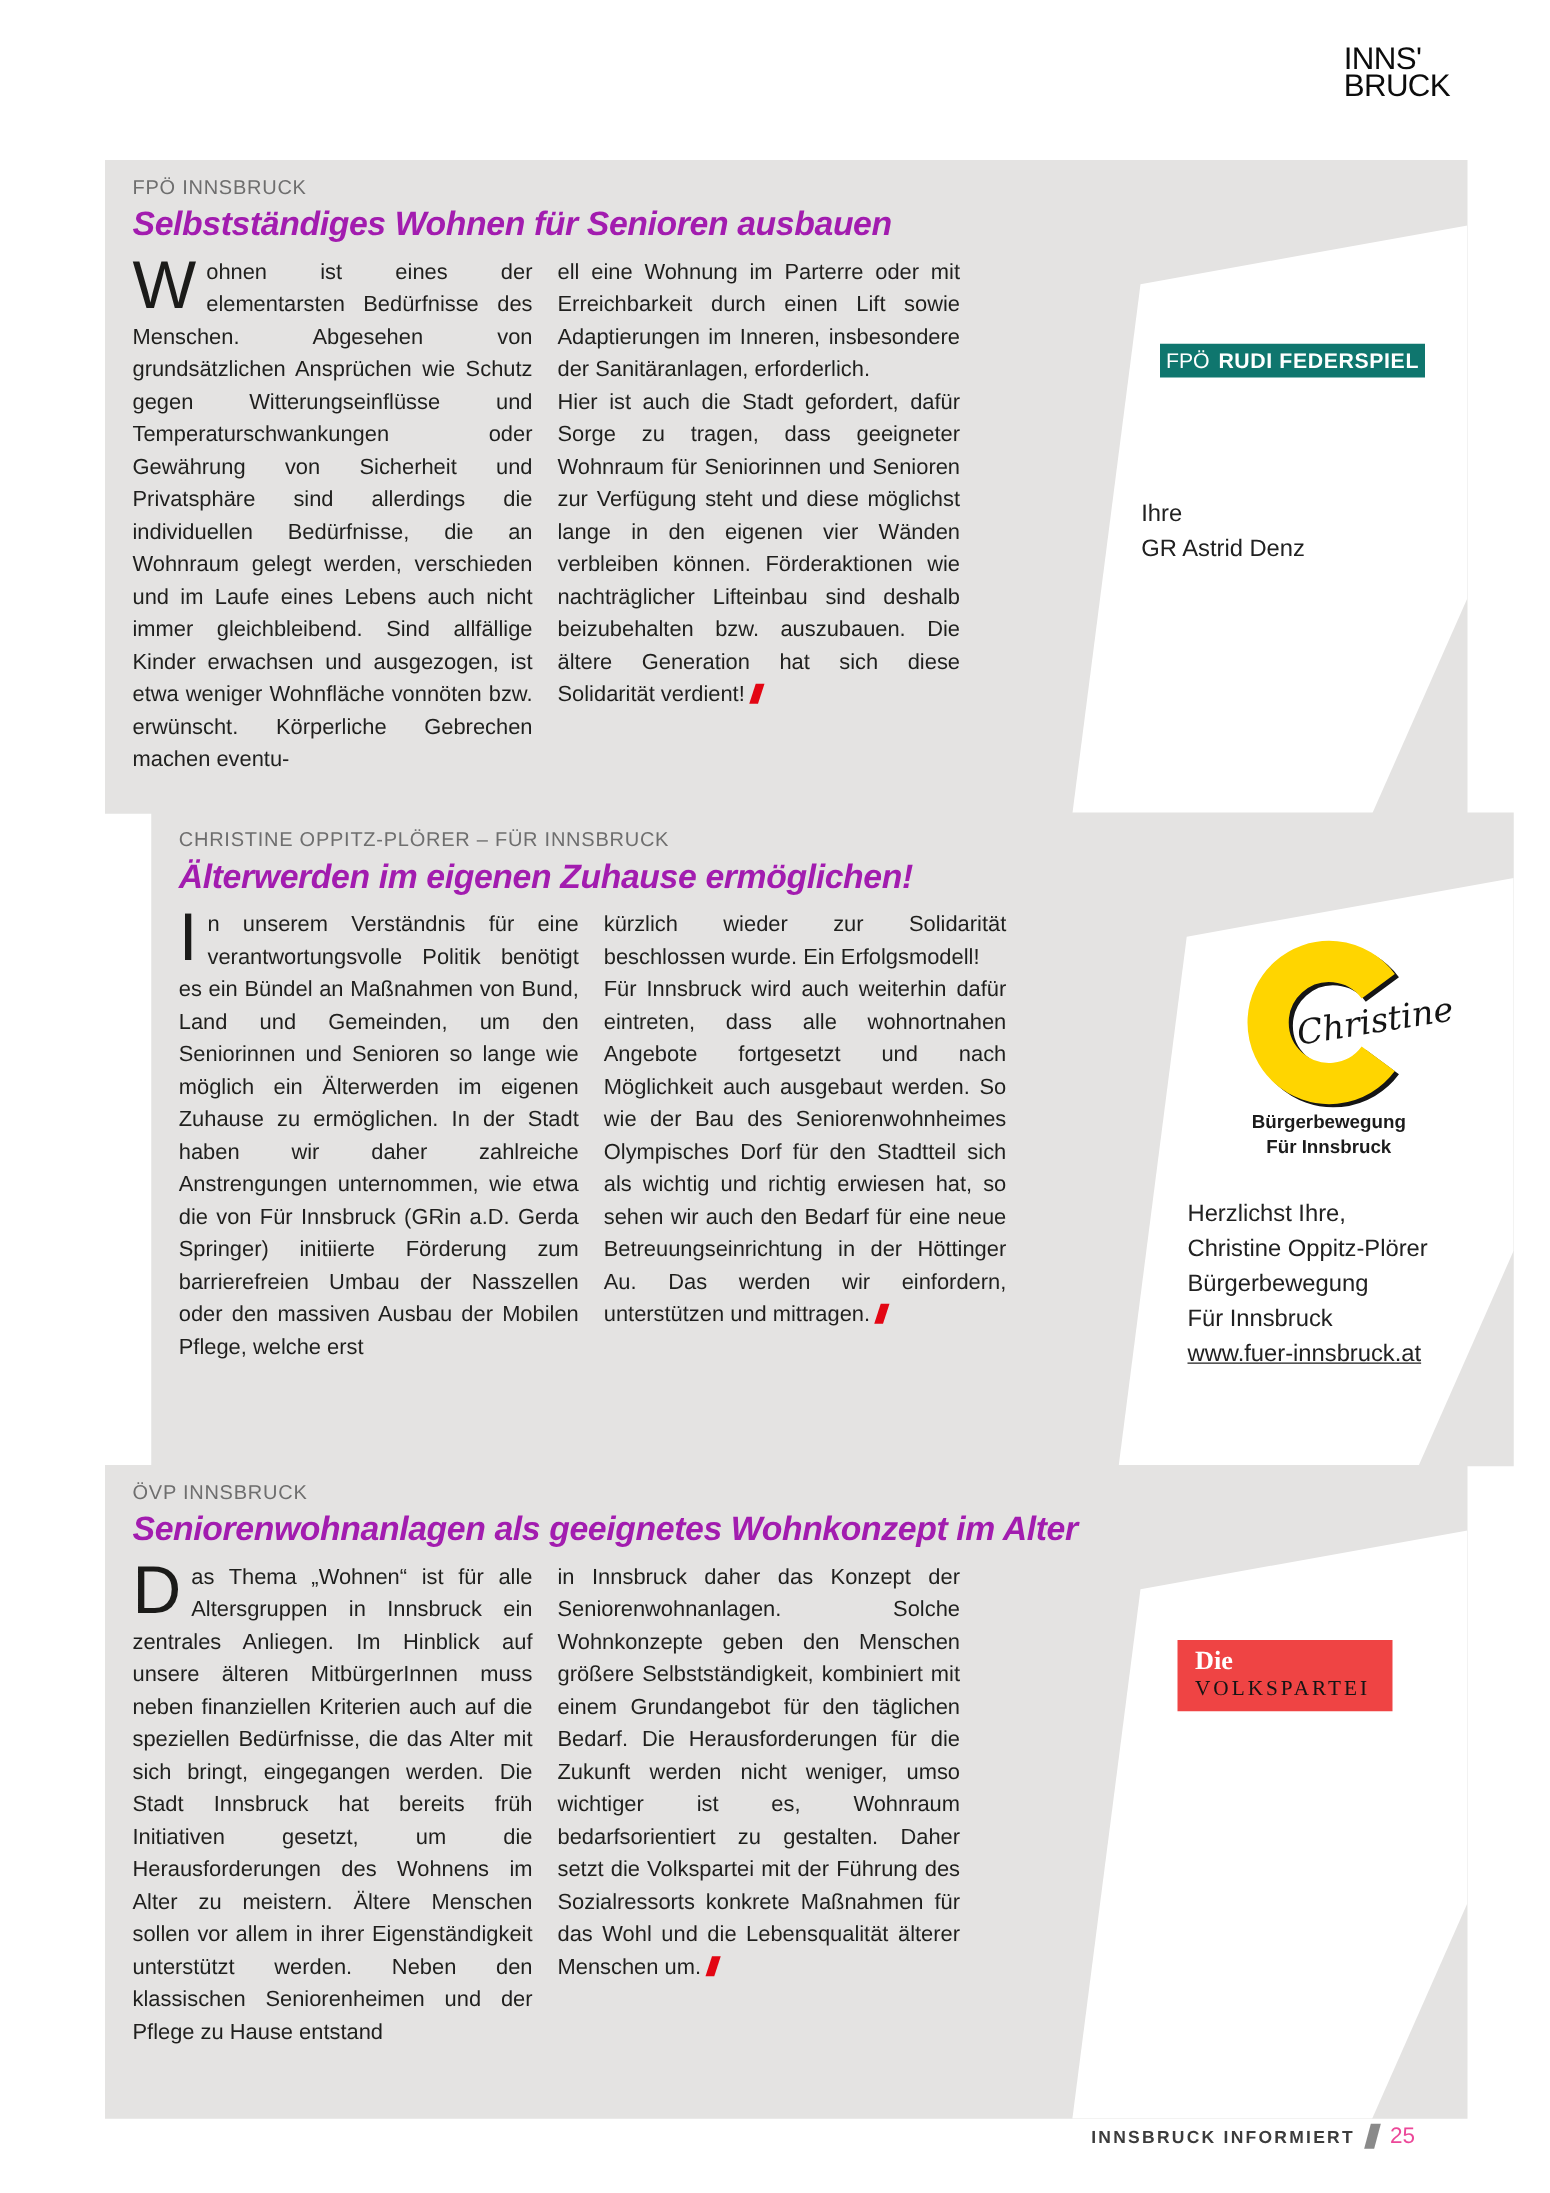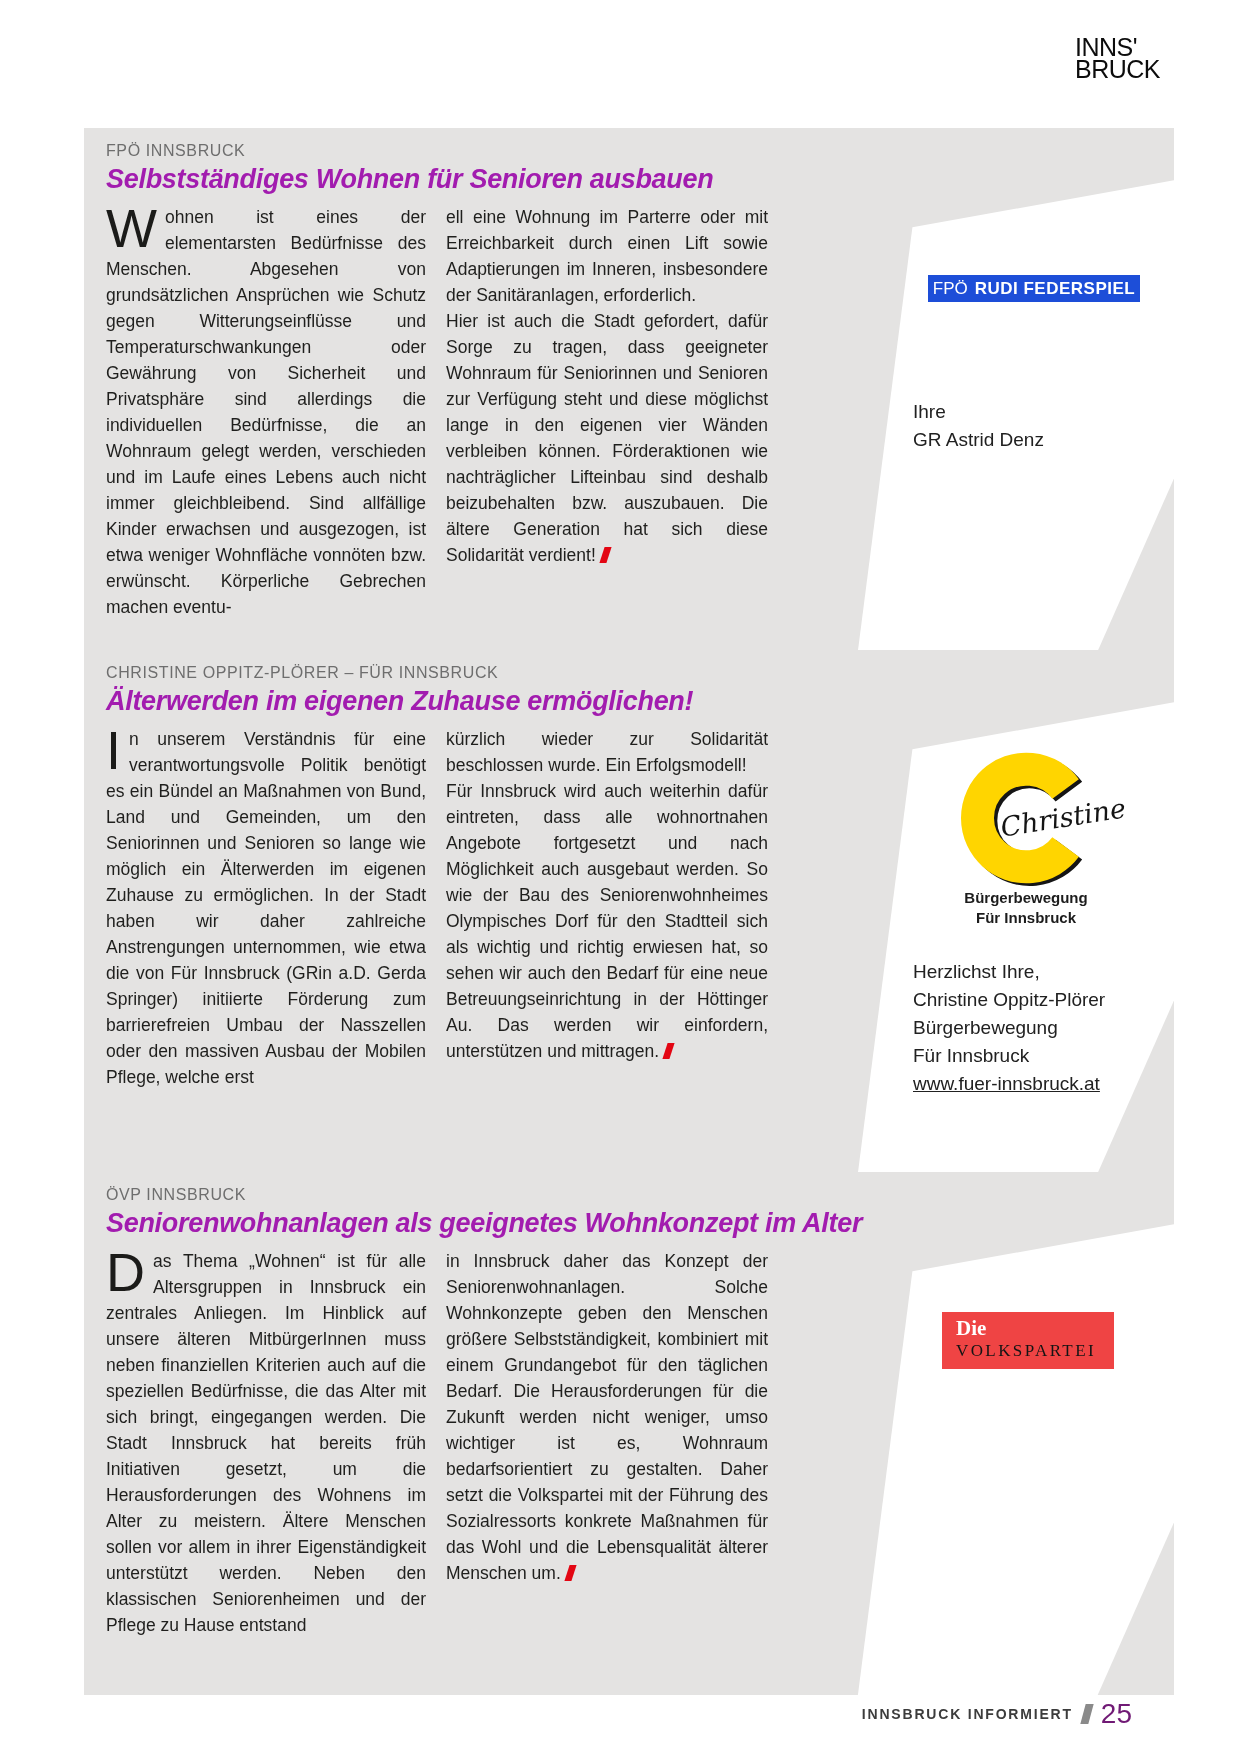--- a/index.html
+++ b/index.html
@@ -47,21 +47,21 @@
     color:#1b1b19;
   }
   .endmark {
     display:inline-block; width:7px; height:16px; background:#e30613;
     transform:skewX(-18deg); margin-left:6px; vertical-align:-2px;
   }
 
   
   .fpo-bar {
     position:absolute; left:844px; top:147px; width:212px; height:27px;
-    background:#1d4ed8; color:#ffffff;
+    background:#0f766e; color:#ffffff;
     display:flex; align-items:center; justify-content:center; gap:7px;
     font-size:17px; white-space:nowrap;
   }
   .fpo-bar .bold { font-weight:700; letter-spacing:0.5px; }
 
   
   .christine { position:absolute; left:868px; top:100px; width:250px; }
   .christine .c-wrap { position:relative; width:132px; height:136px; margin-left:8px; }
   .christine .script {
     position:absolute; left:40px; top:52px; white-space:nowrap;
@@ -89,21 +89,21 @@
   .sig-2 { top:308px; }
   .sig-3 { top:294px; }
 
   
   .footer {
     position:absolute; top:1698px; right:108px;
     display:flex; align-items:center; gap:10px;
   }
   .footer .label { font-size:14px; letter-spacing:1.8px; font-weight:700; color:#3c3c3c; }
   .footer .slash { width:8px; height:20px; background:#8a8a8a; transform:skewX(-15deg); }
-  .footer .num { font-size:28px; color:#701a75; }
+  .footer .num { font-size:18px; color:#ec4899; }
 </style>
 </head>
 <body>
 
 <div class="brand">
   <div>INNS'</div>
   <div>BRUCK</div>
 </div>
 
 <div class="section" style="top:128px;">
@@ -125,21 +125,21 @@
     <span>FPÖ</span>
     <span class="bold">RUDI FEDERSPIEL</span>
   </div>
 
   <div class="sig sig-1">
     <div>Ihre</div>
     <div>GR Astrid Denz</div>
   </div>
 </div>
 
-<div class="section" style="top:650px;">
+<div class="section" style="top:650px;margin-left:37px;">
   <div class="wedge"></div>
   <div class="kicker">CHRISTINE OPPITZ-PLÖRER – FÜR INNSBRUCK</div>
   <div class="headline">Älterwerden im eigenen Zuhause ermöglichen!</div>
 
   <div class="col col-1">
     <p class="body">
       <span class="dropcap">I</span><span>n unserem Verständnis für eine verantwortungsvolle Politik benötigt es ein Bündel an Maßnahmen von Bund, Land und Gemeinden, um den Seniorinnen und Senioren so lange wie möglich ein Älterwerden im eigenen Zuhause zu ermöglichen. In der Stadt haben wir daher zahlreiche Anstrengungen unternommen, wie etwa die von Für Innsbruck (GRin a.D. Gerda Springer) initiierte Förderung zum barrierefreien Umbau der Nasszellen oder den massiven Ausbau der Mobilen Pflege, welche erst</span>
     </p>
   </div>
   <div class="col col-2">

